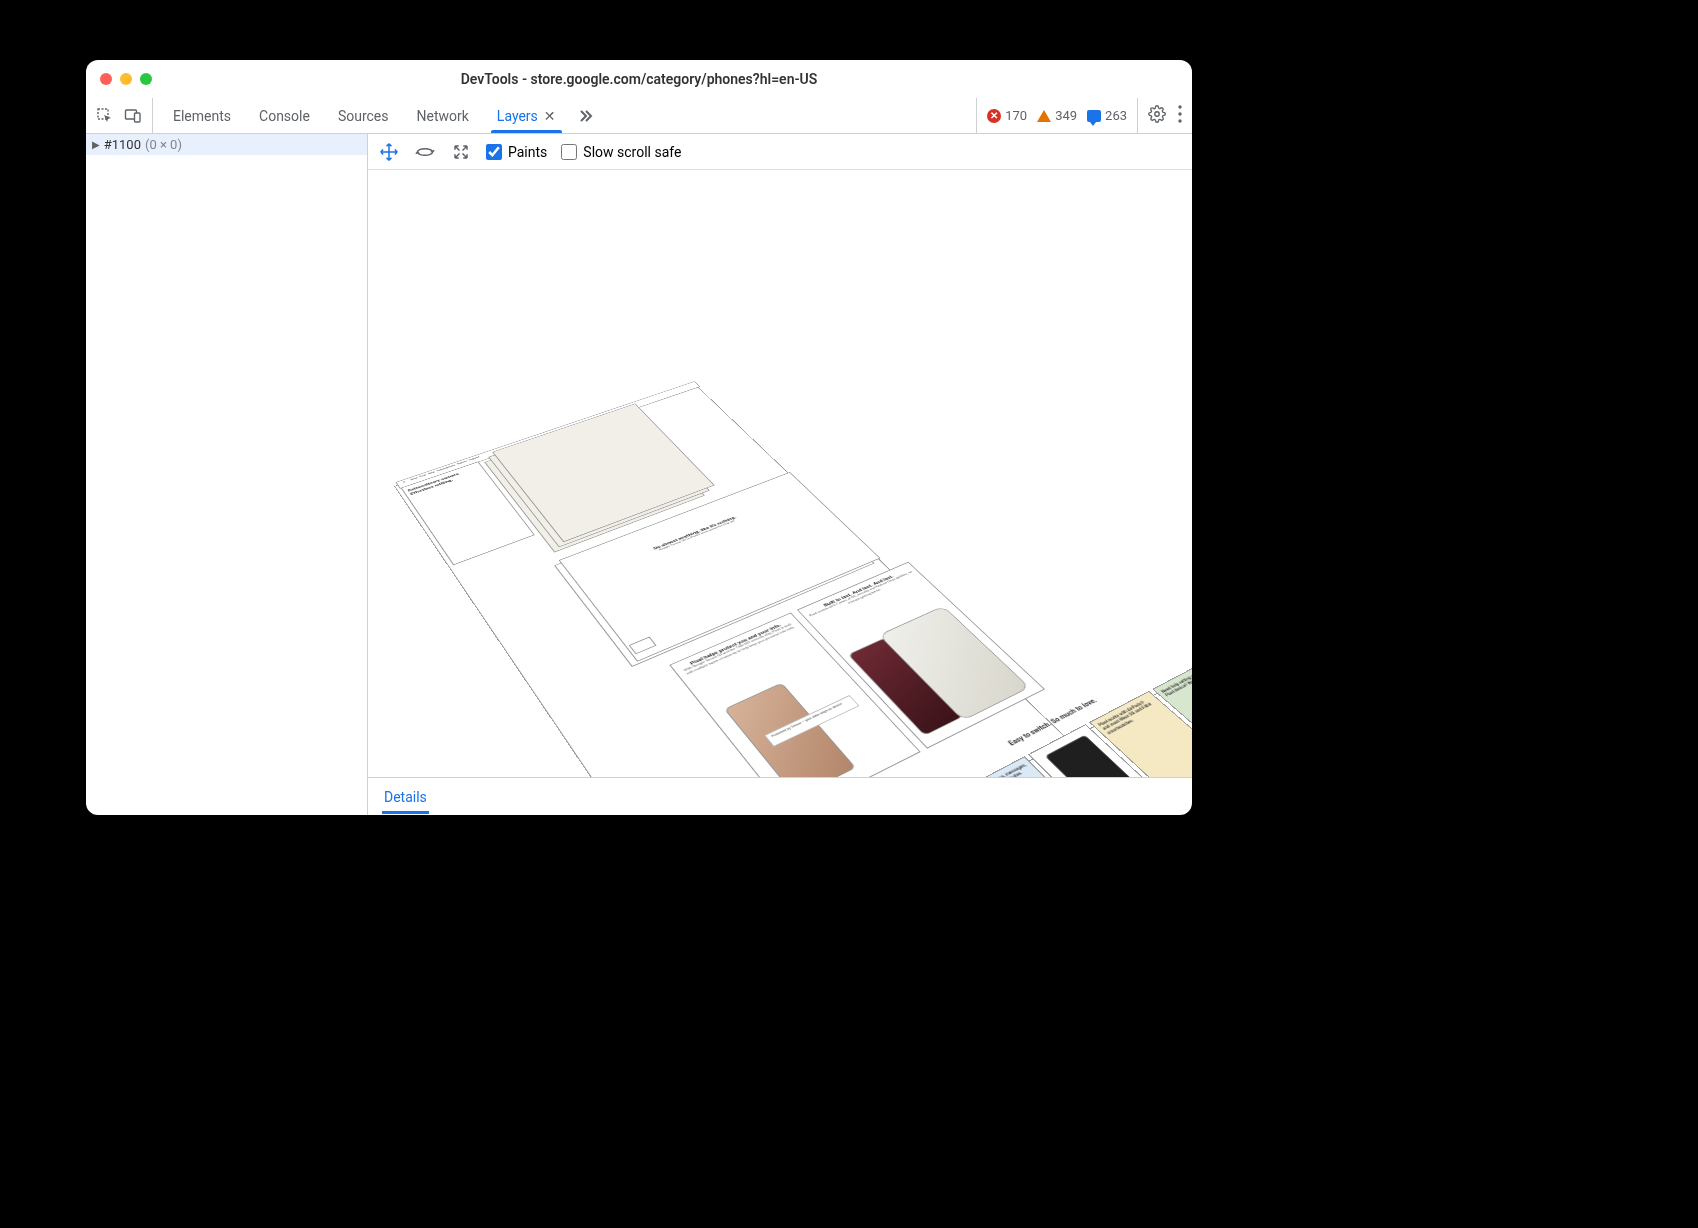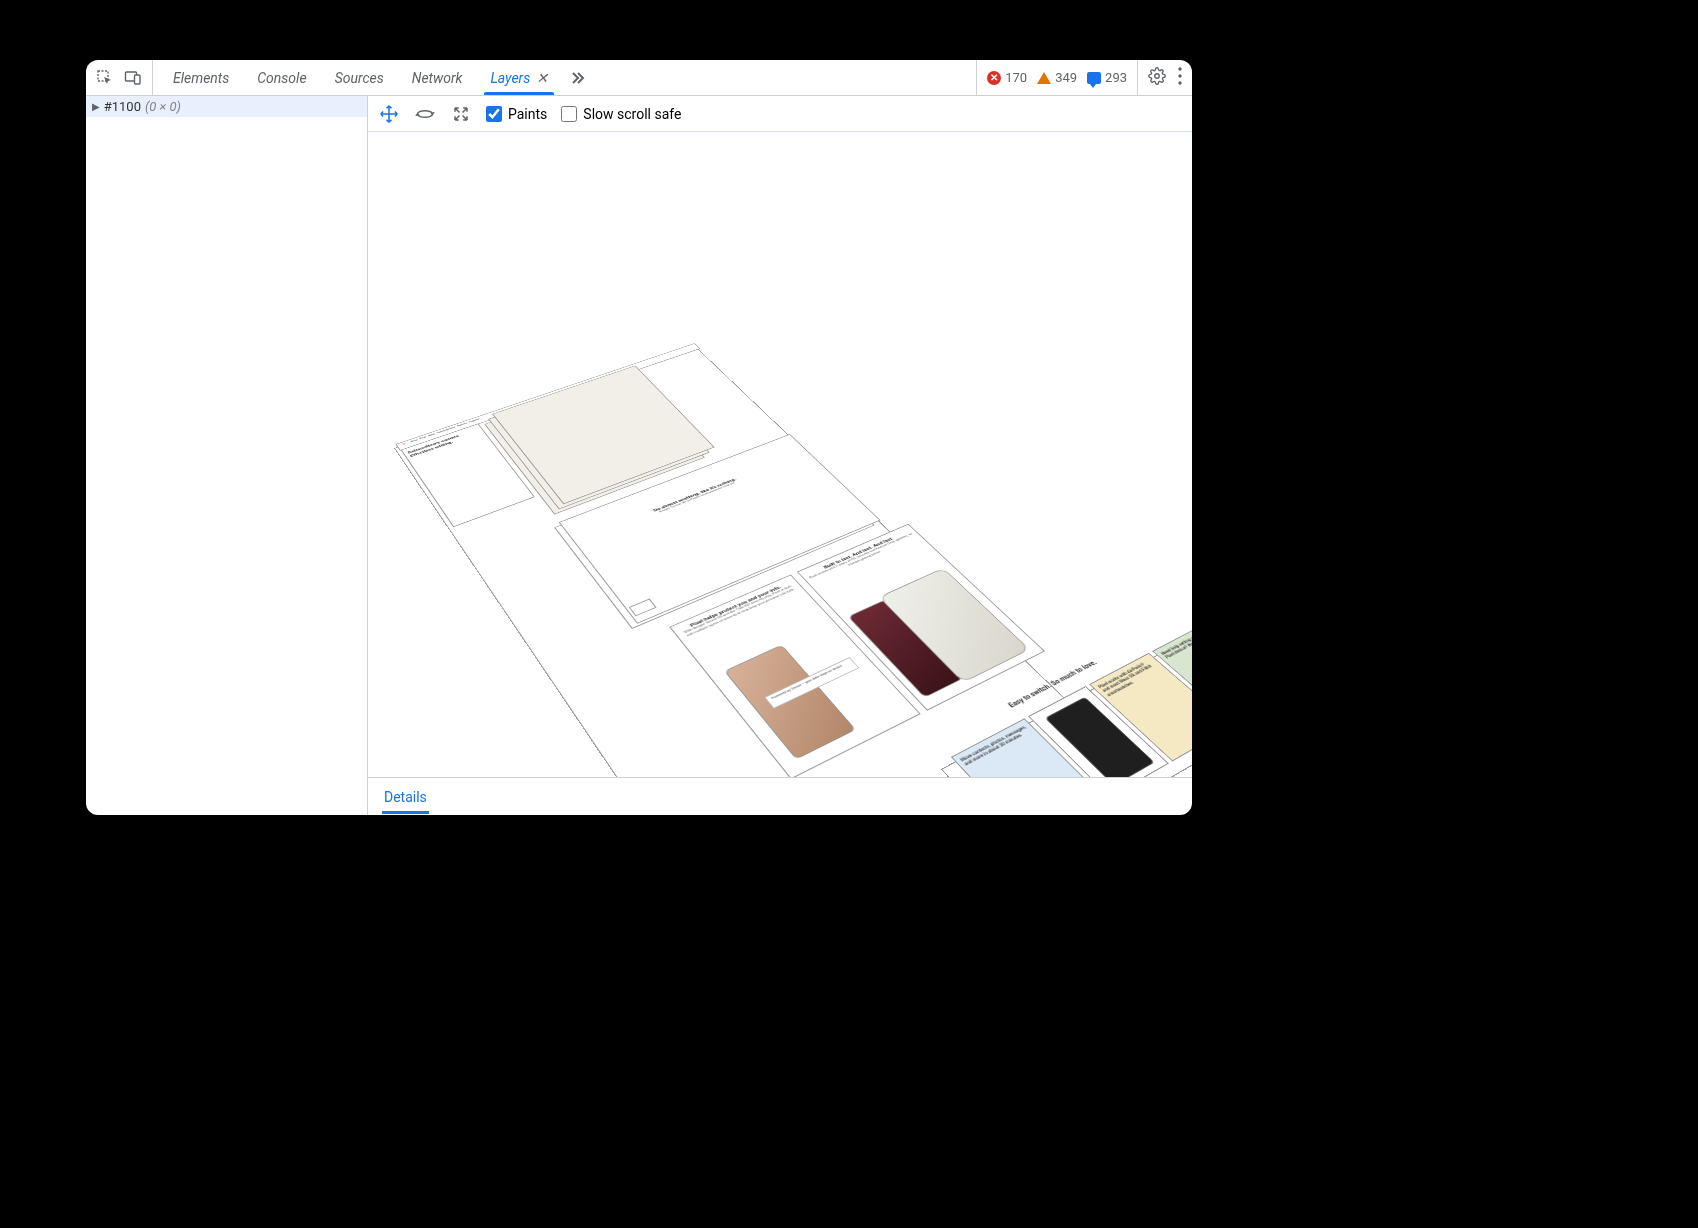--- a/index.html
+++ b/index.html
@@ -39,40 +39,40 @@
     align-items: stretch;
     font-size: 14px;
     color: #5f6368;
   }
   .toolbar-left {
     display: flex; align-items: center; gap: 10px; padding: 0 10px;
     border-right: 1px solid #d0d0d0;
   }
   .tb-icon { width: 18px; height: 18px; display: flex; align-items: center; justify-content: center; color: #5f6368; cursor: pointer; }
   .tabs { display: flex; align-items: center; gap: 0; flex: 1; padding-left: 6px; }
-  .tab { padding: 0 14px; height: 100%; display: flex; align-items: center; cursor: pointer; position: relative; gap: 6px; font-style: italic; }
+  .tab { padding: 0 14px; height: 100%; display: flex; align-items: center; cursor: pointer; position: relative; gap: 6px; }
   .tab.active { color: #1a73e8; }
   .tab.active::after { content:""; position:absolute; left:8px; right:8px; bottom:0; height:3px; background:#1a73e8; border-radius:2px 2px 0 0; }
   .tab .close { font-size: 14px; color: #5f6368; }
   .toolbar-right { display:flex; align-items:center; gap:10px; padding:0 10px; border-left:1px solid #d0d0d0; }
   .badge { display:flex; align-items:center; gap:4px; font-size:13px; cursor:pointer; }
   .badge .dot-ico { width:14px; height:14px; border-radius:50%; display:flex; align-items:center; justify-content:center; color:#fff; font-size:10px; font-weight:bold; }
   .err .dot-ico { background:#d93025; }
   .warn .tri { width:0; height:0; border-left:7px solid transparent; border-right:7px solid transparent; border-bottom:12px solid #e37400; position:relative; }
   .msg .bubble { width:14px; height:12px; background:#1a73e8; border-radius:2px; position:relative; }
   .msg .bubble::after { content:""; position:absolute; bottom:-4px; left:3px; width:0; height:0; border-left:3px solid transparent; border-right:3px solid transparent; border-top:4px solid #1a73e8; }
   .toolbar-far { display:flex; align-items:center; gap:12px; padding:0 10px; border-left:1px solid #d0d0d0; }
   .gear, .kebab { cursor:pointer; color:#5f6368; }
 
   .content { flex:1; display:flex; min-height:0; }
   .sidebar { width:282px; border-right:1px solid #d0d0d0; font-size:13px; }
   .tree-row { display:flex; align-items:center; gap:4px; padding:3px 6px; background:#e8f0fe; cursor:pointer; }
   .tree-row .tw { color:#5f6368; font-size:10px; }
   .tree-row .id { color:#333; }
-  .tree-row .dim { color:#80868b;font-style:italic; }
+  .tree-row .dim { color:#80868b; }
 
   .main { flex:1; display:flex; flex-direction:column; min-width:0; }
   .layers-toolbar {
     height:36px; border-bottom:1px solid #cfe0fb;
     display:flex; align-items:center; gap:14px; padding:0 10px; font-size:14px;
   }
   .lt-icon { width:22px; height:22px; display:flex; align-items:center; justify-content:center; color:#5f6368; cursor:pointer; }
   .chk { display:flex; align-items:center; gap:6px; cursor:pointer; }
   .chk input { width:16px; height:16px; accent-color:#1a73e8; }
 
@@ -96,20 +96,28 @@
 
   .details-bar { height:38px; border-top:1px solid #d0d0d0; display:flex; align-items:center; padding:8px 14px; font-size:14px; }
   .details-tab { color:#1a73e8; position:relative; padding:9px 2px; cursor:pointer; }
   .details-tab::after { content:""; position:absolute; left:0; right:0; bottom:0; height:3px; background:#1a73e8; }
 </style>
 </head>
 <body>
 
 <div class="window">
 
+  <div class="titlebar">
+    <div class="traffic">
+      <div class="dot red"></div>
+      <div class="dot yellow"></div>
+      <div class="dot green"></div>
+    </div>
+    <div class="titlebar-title">DevTools - store.google.com/category/phones?hl=en-US</div>
+  </div>
 
   <div class="toolbar">
     <div class="toolbar-left">
       <div class="tb-icon">
         <svg width="18" height="18" viewBox="0 0 18 18" fill="none" stroke="currentColor" stroke-width="1.4">
           <rect x="2" y="2" width="10" height="10" stroke-dasharray="2 1.5"></rect>
           <path d="M8 8 L15 11 L12 12 L11 15 Z" fill="currentColor" stroke="none"></path>
         </svg>
       </div>
       <div class="tb-icon">
@@ -146,21 +154,21 @@
       <div class="badge err">
         <span class="dot-ico">✕</span>
         <span>170</span>
       </div>
       <div class="badge warn">
         <span class="tri"></span>
         <span>349</span>
       </div>
       <div class="badge msg">
         <span class="bubble"></span>
-        <span>293</span>
+        <span>263</span>
       </div>
     </div>
     <div class="toolbar-far">
       <span class="gear">
         <svg width="18" height="18" viewBox="0 0 24 24" fill="none" stroke="currentColor" stroke-width="1.8">
             <circle cx="12" cy="12" r="3"></circle>
             <path d="M19.4 15a1.65 1.65 0 0 0 .33 1.82l.06.06a2 2 0 1 1-2.83 2.83l-.06-.06a1.65 1.65 0 0 0-1.82-.33 1.65 1.65 0 0 0-1 1.51V21a2 2 0 0 1-4 0v-.09a1.65 1.65 0 0 0-1-1.51 1.65 1.65 0 0 0-1.82.33l-.06.06a2 2 0 1 1-2.83-2.83l.06-.06a1.65 1.65 0 0 0 .33-1.82 1.65 1.65 0 0 0-1.51-1H3a2 2 0 0 1 0-4h.09a1.65 1.65 0 0 0 1.51-1 1.65 1.65 0 0 0-.33-1.82l-.06-.06a2 2 0 1 1 2.83-2.83l.06.06a1.65 1.65 0 0 0 1.82.33h0a1.65 1.65 0 0 0 1-1.51V3a2 2 0 0 1 4 0v.09a1.65 1.65 0 0 0 1 1.51h0a1.65 1.65 0 0 0 1.82-.33l.06-.06a2 2 0 1 1 2.83 2.83l-.06.06a1.65 1.65 0 0 0-.33 1.82v0a1.65 1.65 0 0 0 1.51 1H21a2 2 0 0 1 0 4h-.09a1.65 1.65 0 0 0-1.51 1z"></path>
           </svg>
       </span>
       <span class="kebab">

